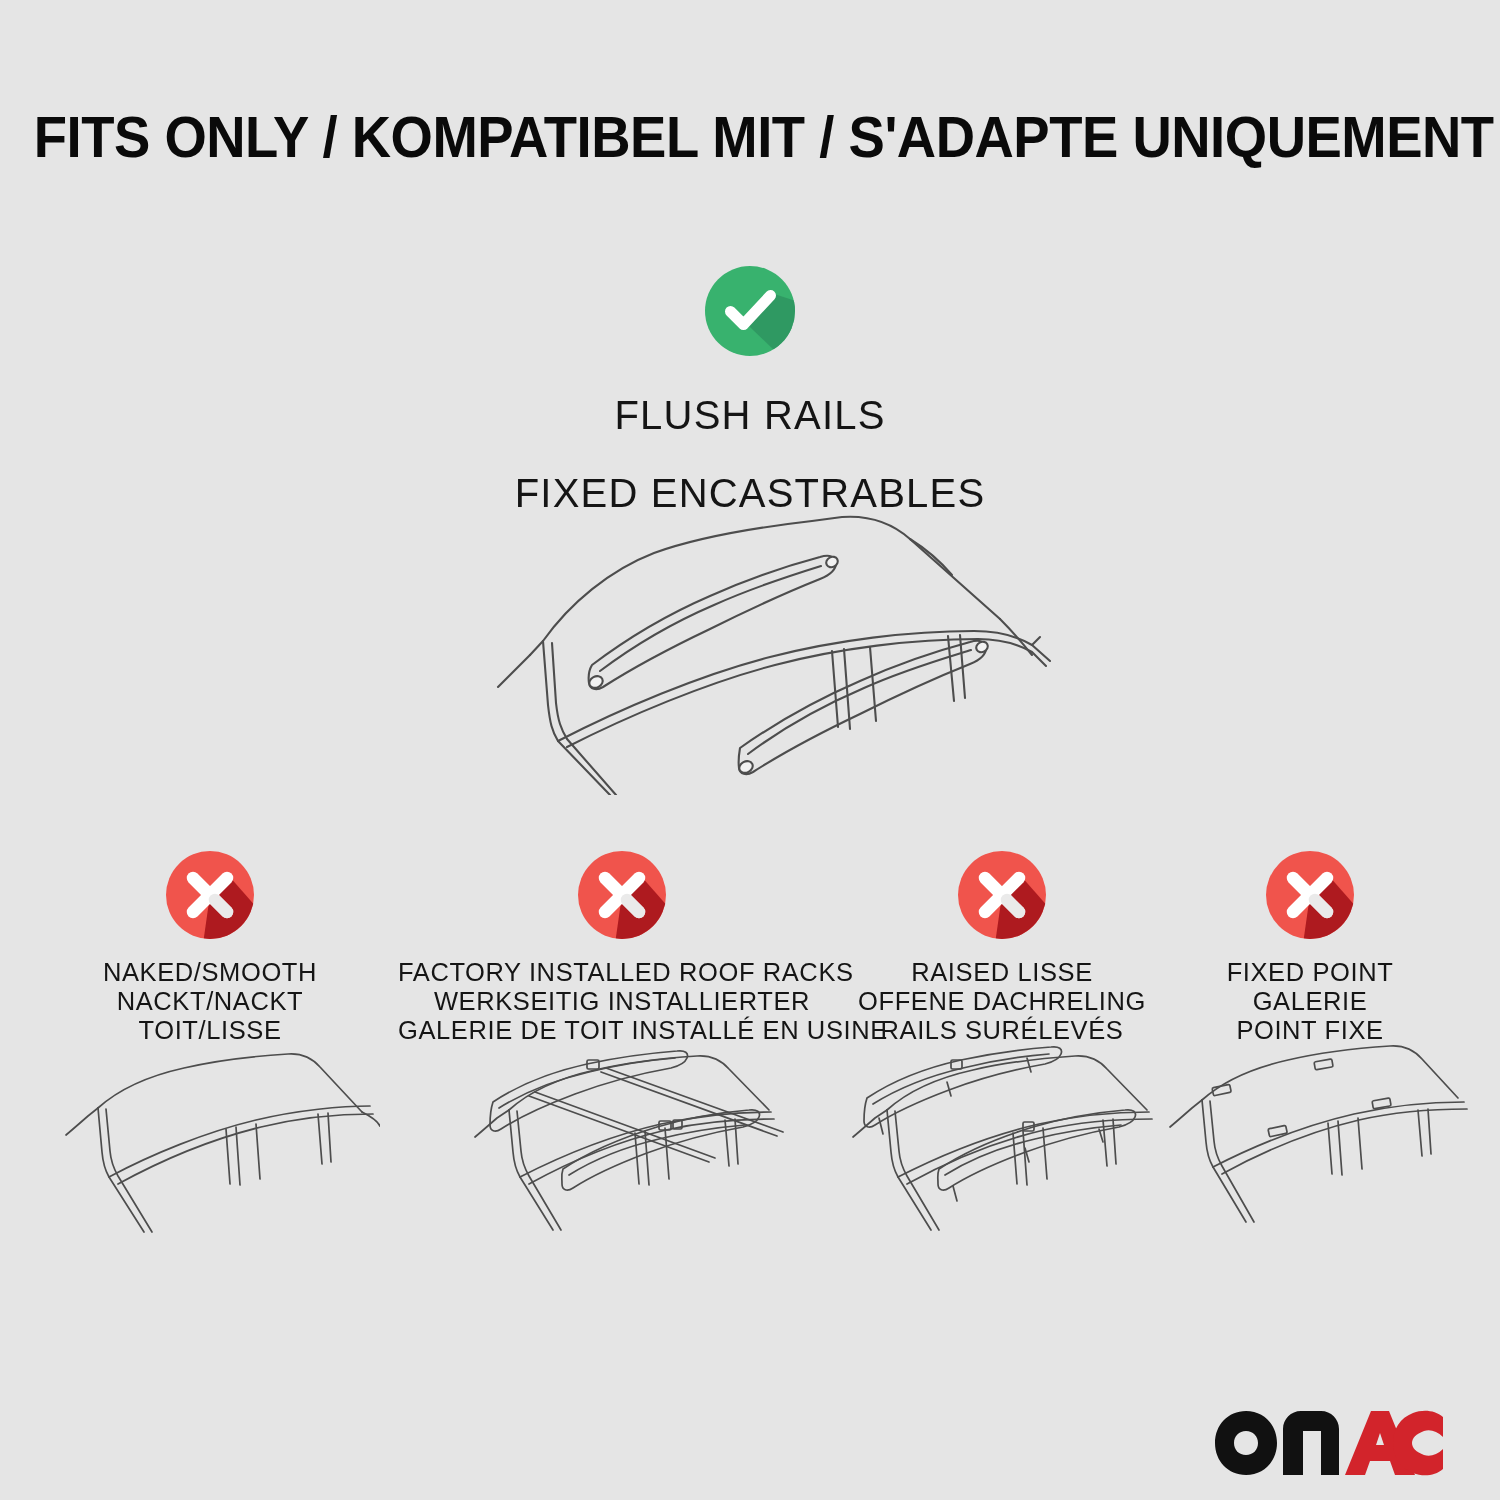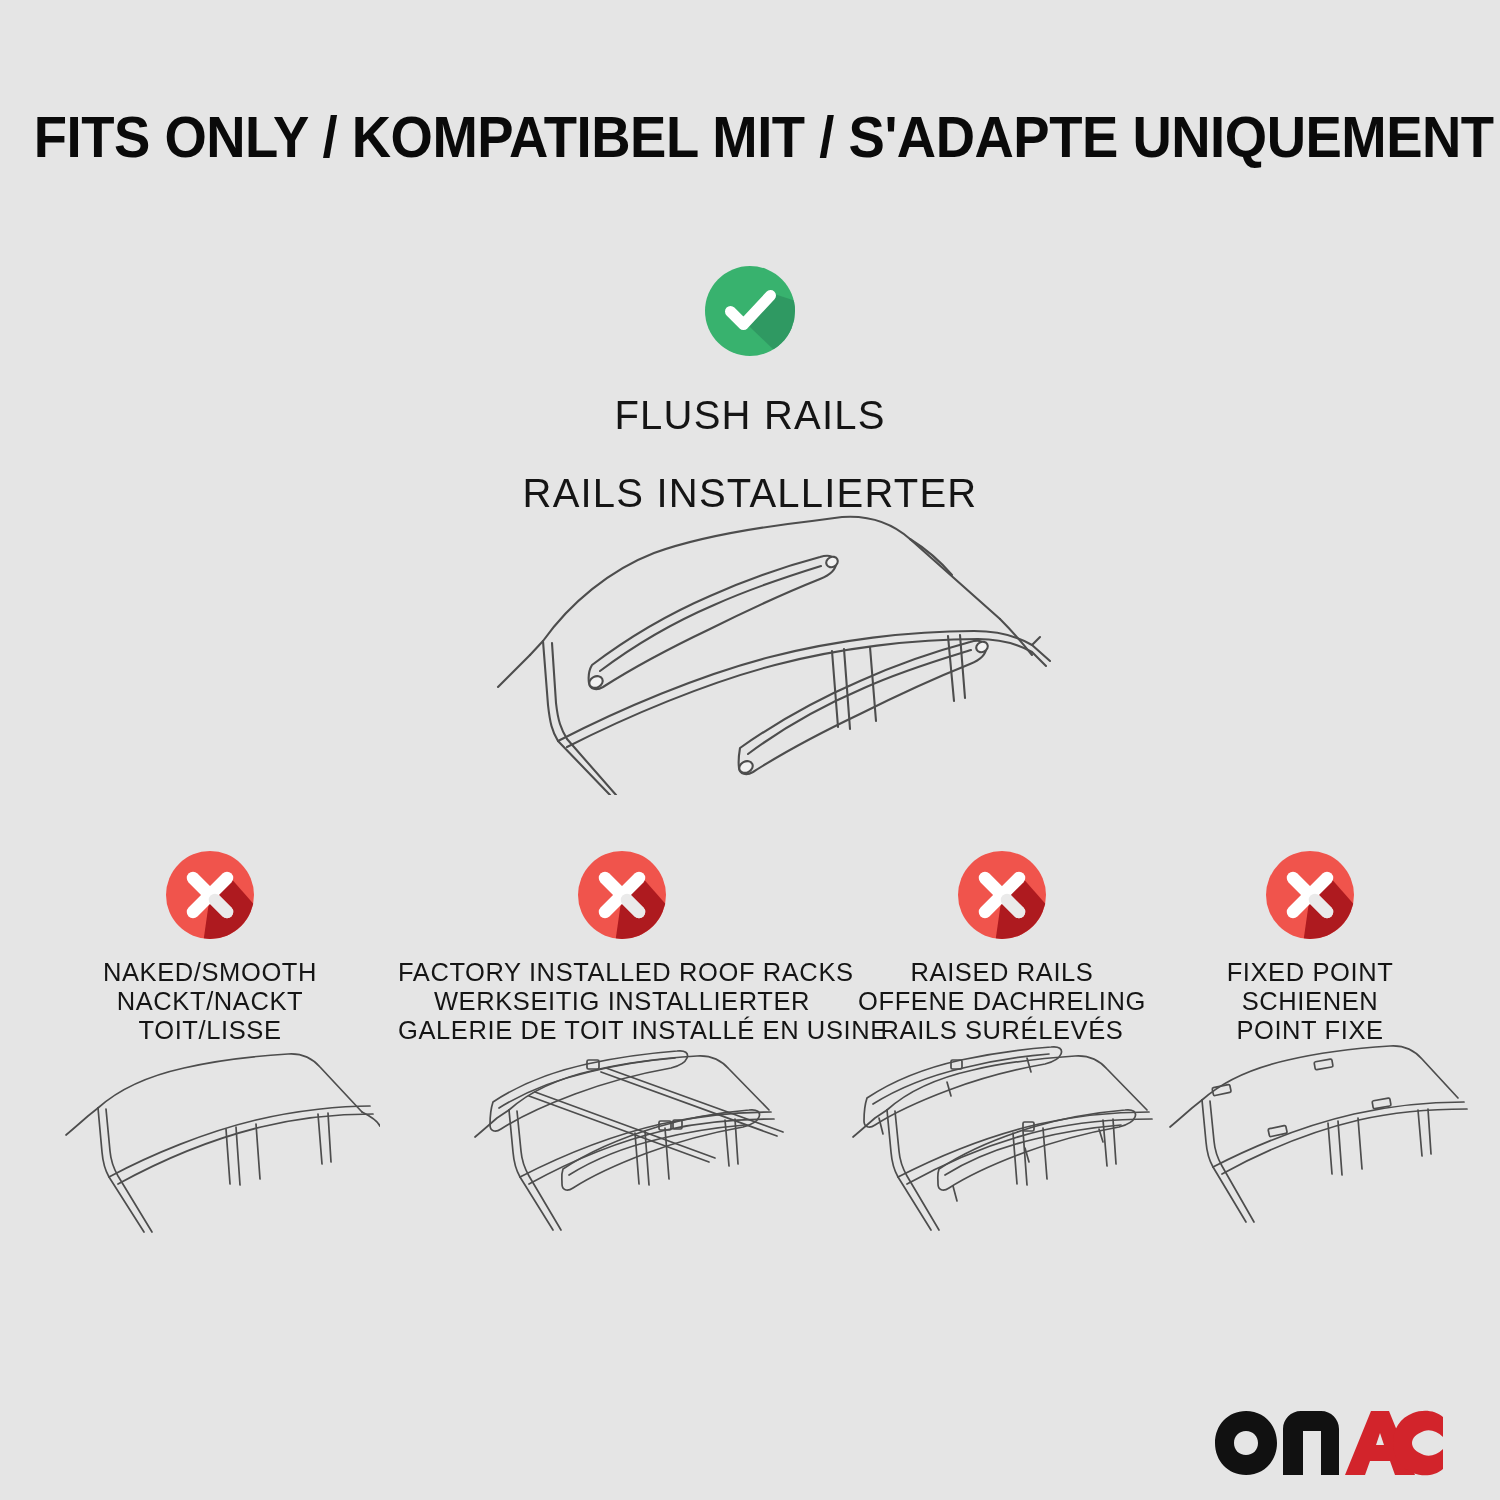--- a/index.html
+++ b/index.html
@@ -145,21 +145,21 @@
         <circle cx="49" cy="49" r="45" fill="#38B26E"></circle>
         <g clip-path="url(#okClip)">
           <path d="M41.5 57.5 L52 68 L98 112 L98 40 L70 31 Z" fill="#2E9460" opacity="0.85"></path>
         </g>
         <path d="M29.5 49.5 L42.5 62.5 L69.5 33.5" fill="none" stroke="#ffffff" stroke-width="11" stroke-linecap="round" stroke-linejoin="round"></path>
       </svg>
     </div>
 
     <div id="ok-labels">
       <div>FLUSH RAILS</div>
-      <div>RAILS INSTALLIERTER</div>
+      <div>FIXED ENCASTRABLES</div>
     </div>
   </div>
 
   <div id="main-roof">
     <svg width="640" height="300" viewBox="0 0 640 300" aria-hidden="true">
       <g fill="none" stroke="#4d4d4d" stroke-width="2.1" stroke-linecap="round" stroke-linejoin="round">
 
         <path d="M103 146 C130 108 170 75 214 58 C258 42 320 32 372 26 L402 22
                  C430 20 452 28 470 44 L560 124"></path>
         <path d="M103 146 L90 160"></path>
@@ -335,21 +335,21 @@
           <g stroke="#ffffff" stroke-width="12.5" stroke-linecap="round">
             <line x1="30" y1="30" x2="64" y2="64"></line>
             <line x1="64" y1="30" x2="30" y2="64"></line>
           </g>
           <g stroke="#e3e3e3" stroke-width="12.5" stroke-linecap="round" opacity="0.75">
             <line x1="52" y1="52" x2="64" y2="64"></line>
           </g>
         </svg>
       </div>
       <div class="col-labels">
-        <div>RAISED RAILS</div>
+        <div>RAISED LISSE</div>
         <div>OFFENE DACHRELING</div>
         <div>RAILS SURÉLEVÉS</div>
       </div>
       <div class="roof-small">
         <svg width="350" height="240" viewBox="0 0 350 240" aria-hidden="true">
           <g fill="none" stroke="#4d4d4d" stroke-width="1.7" stroke-linecap="round" stroke-linejoin="round">
             <path d="M60 74 C80 56 110 42 146 34 C180 26 218 22 248 20
                      C262 19 272 24 280 33 L320 74"></path>
             <path d="M60 74 L48 82 C40 89 32 96 26 101"></path>
             <path d="M60 74 L64 116 C65 128 67 134 71 141 L104 194"></path>
@@ -402,21 +402,21 @@
             <line x1="30" y1="30" x2="64" y2="64"></line>
             <line x1="64" y1="30" x2="30" y2="64"></line>
           </g>
           <g stroke="#e3e3e3" stroke-width="12.5" stroke-linecap="round" opacity="0.75">
             <line x1="52" y1="52" x2="64" y2="64"></line>
           </g>
         </svg>
       </div>
       <div class="col-labels">
         <div>FIXED POINT</div>
-        <div>SCHIENEN</div>
+        <div>GALERIE</div>
         <div>POINT FIXE</div>
       </div>
       <div class="roof-small">
         <svg width="320" height="230" viewBox="0 0 320 230" aria-hidden="true">
           <g fill="none" stroke="#4d4d4d" stroke-width="1.7" stroke-linecap="round" stroke-linejoin="round">
             <path d="M52 60 C72 42 102 28 138 20 C172 12 210 8 240 6
                      C254 5 264 10 272 19 L308 58"></path>
             <path d="M52 60 L42 68 C34 75 26 82 20 87"></path>
             <path d="M52 60 L56 102 C57 114 59 120 63 127 L96 182"></path>
             <path d="M60 61 L64 101 C65 113 68 119 72 126 L104 182"></path>

